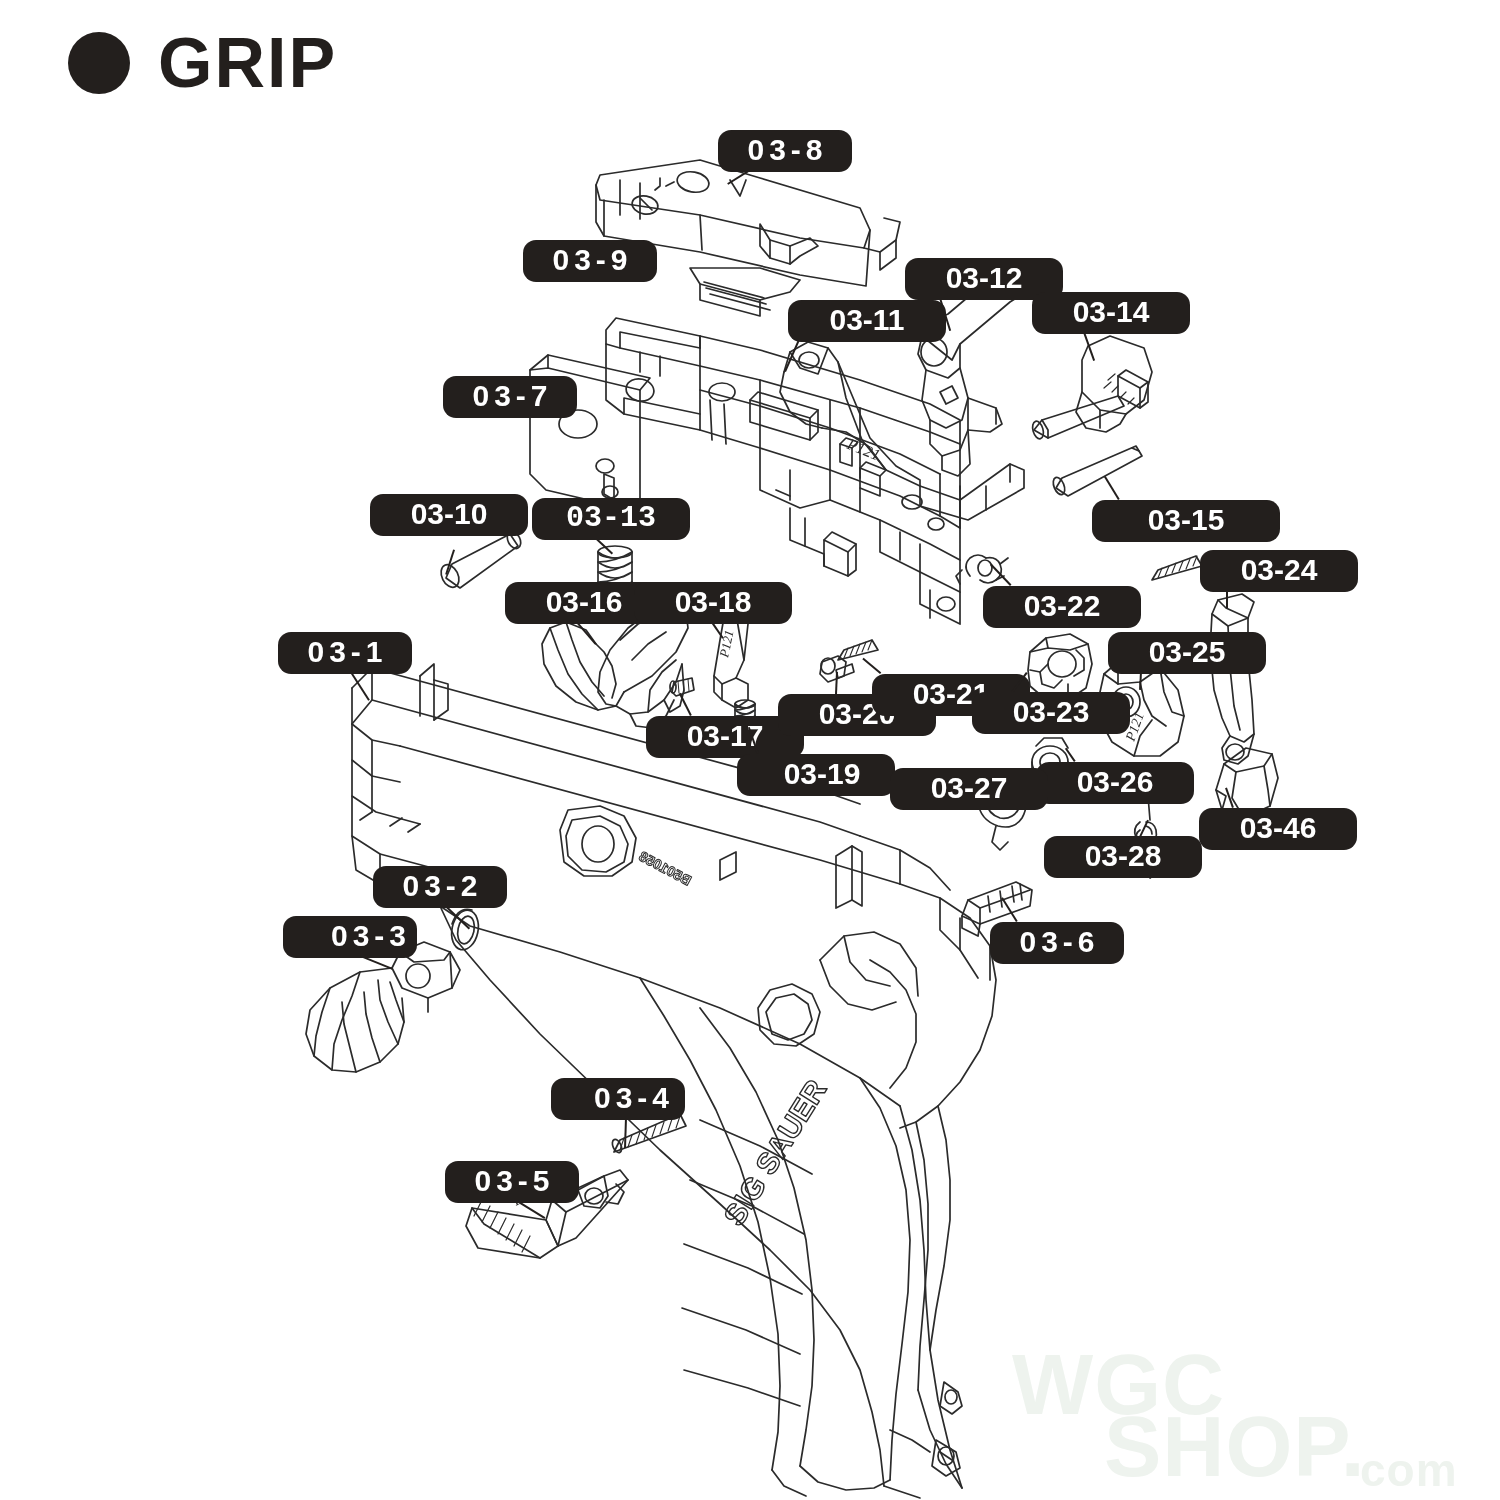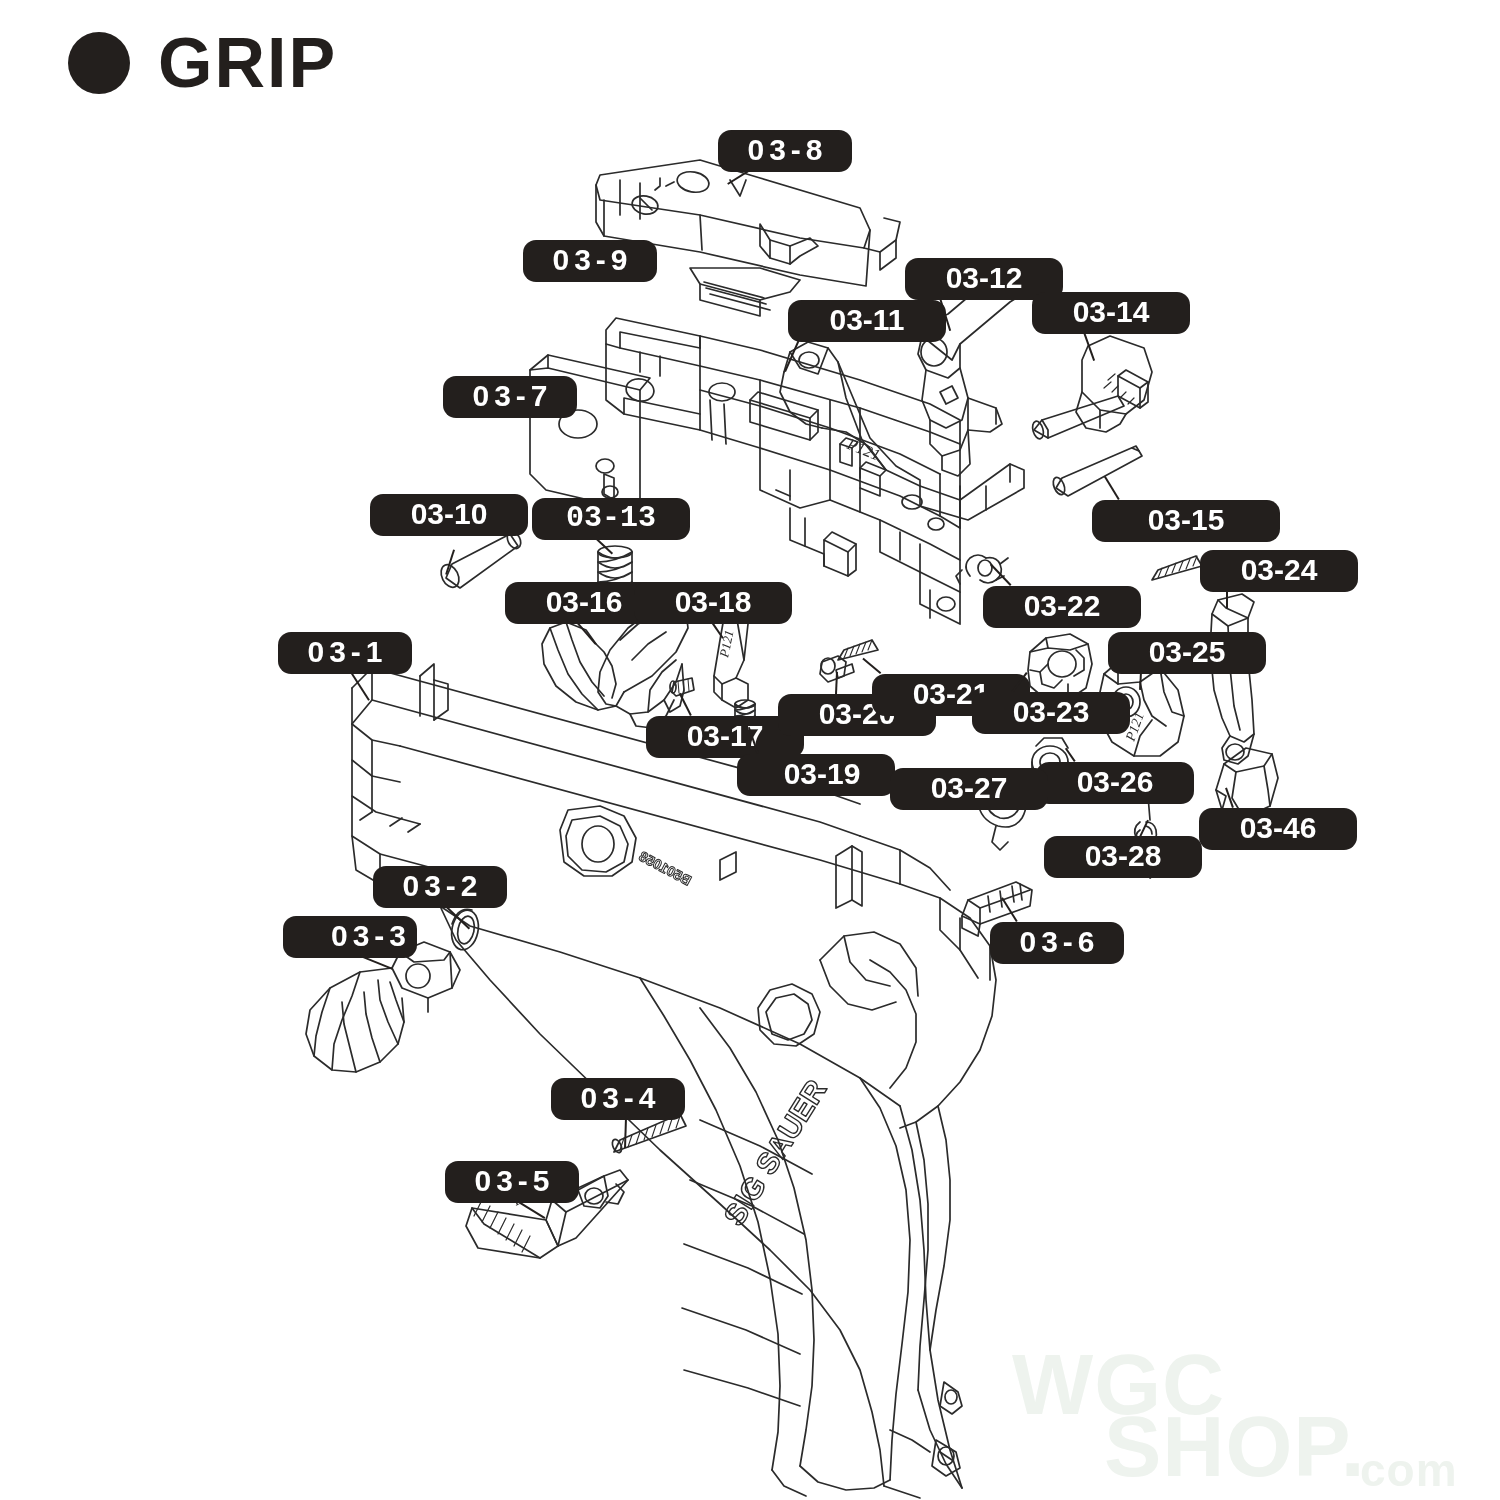--- a/index.html
+++ b/index.html
@@ -466,21 +466,21 @@
       <div class="callout">
         <div class="leader" style="left: 447px; top: 906px; width: 31.8277px; transform: rotate(43.727deg);"></div>
         <div class="badge wide" title="magazine-catch-washer" style="left: 373px; top: 866px; width: 134px;">03-2</div>
       </div>
       <div class="callout">
         <div class="leader" style="left: 363px; top: 956px; width: 32.311px; transform: rotate(21.8014deg);"></div>
         <div class="badge wide" title="magazine-catch" style="left: 283px; top: 916px; width: 134px; padding-left: 48px;">03-3</div>
       </div>
       <div class="callout">
         <div class="leader" style="left: 627px; top: 1118px; width: 30.0167px; transform: rotate(91.9092deg);"></div>
-        <div class="badge wide" title="takedown-lever-spring" style="left: 551px; top: 1078px; width: 134px;">03-4</div>
+        <div class="badge wide" title="takedown-lever-spring" style="left: 551px; top: 1078px; width: 134px; text-align: right;">03-4</div>
       </div>
       <div class="callout">
         <div class="leader" style="left: 519px; top: 1201px; width: 30.5287px; transform: rotate(31.6075deg);"></div>
         <div class="badge wide" title="takedown-lever" style="left: 445px; top: 1161px; width: 134px;">03-5</div>
       </div>
       <div class="callout">
         <div class="leader" style="left: 1016px; top: 922px; width: 28.3019px; transform: rotate(-122.005deg);"></div>
         <div class="badge wide" title="slide-catch-block" style="left: 990px; top: 922px; width: 134px;">03-6</div>
       </div>
       <div class="callout">

